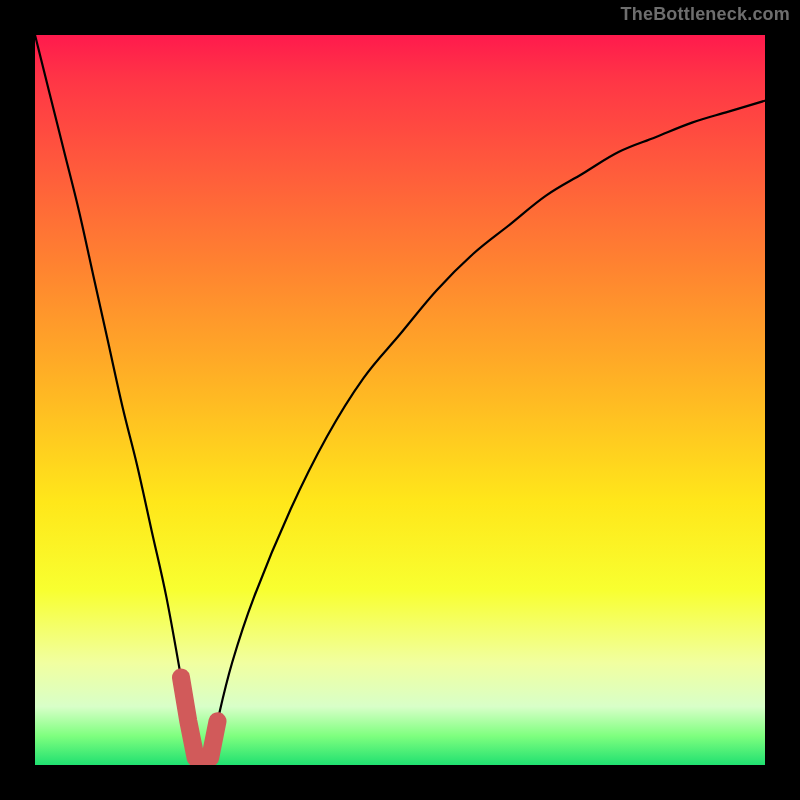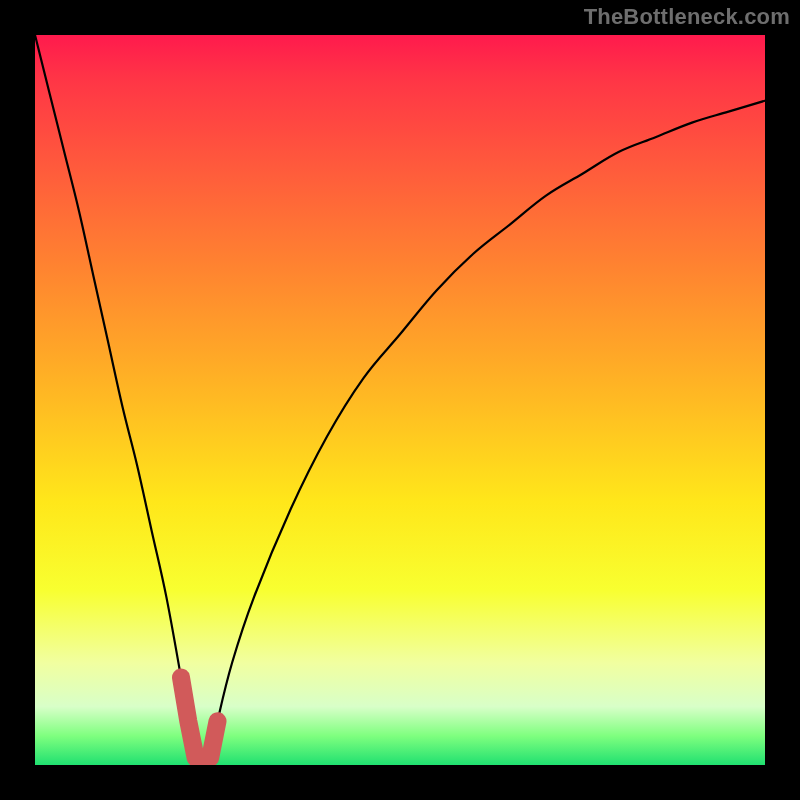--- a/index.html
+++ b/index.html
@@ -58,21 +58,21 @@
     fill: none;
     stroke: #d15a5a;
     stroke-width: 18;
     stroke-linecap: round;
     stroke-linejoin: round;
   }
   .watermark {
     position: absolute;
     top: 4px;
     right: 10px;
-    font-size: 22px;
+    font-size: 18px;
     font-weight: 600;
     color: #6e6e6e;
     letter-spacing: 0.2px;
   }
 </style>
 </head>
 <body>
 
 <div class="frame">
   <div class="watermark">TheBottleneck.com</div>

